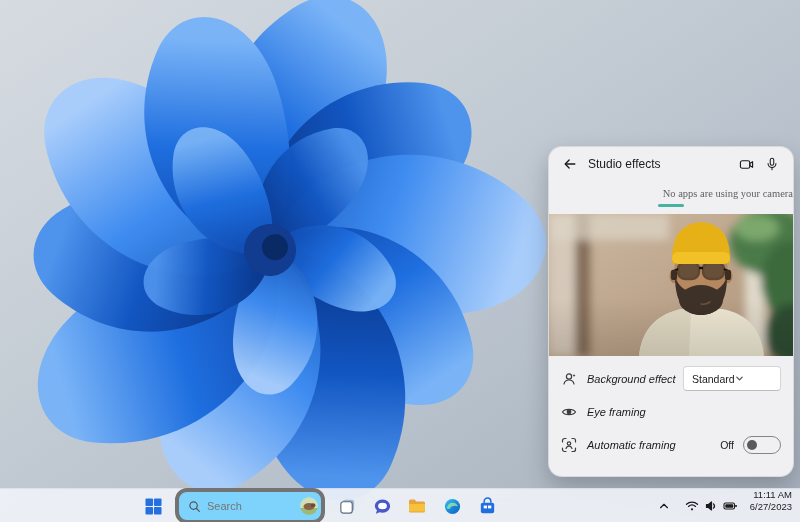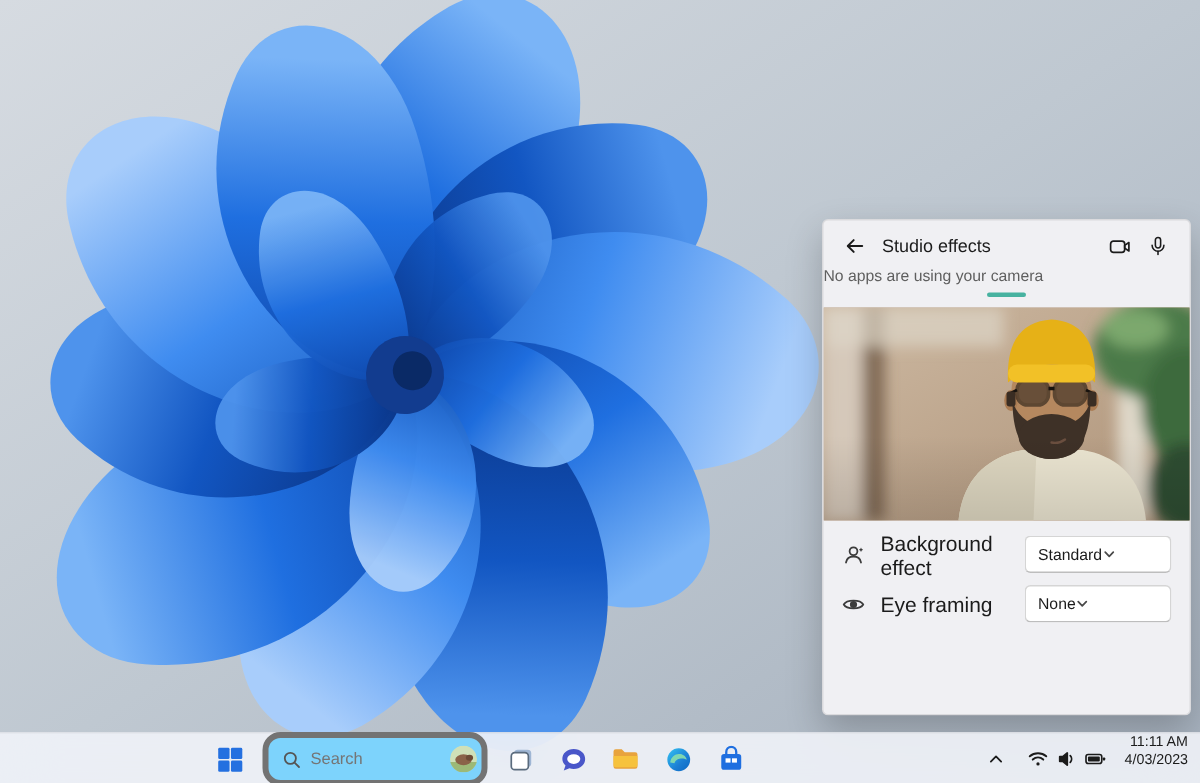--- a/index.html
+++ b/index.html
@@ -5,36 +5,36 @@
   * { margin:0; padding:0; box-sizing:border-box; }
   html,body { width:800px; height:522px; overflow:hidden; }
   body { font-family:"Liberation Sans","DejaVu Sans",sans-serif; position:relative; background:#b9c2cc; }
 
   .desktop { position:relative; width:800px; height:522px; overflow:hidden; }
   .wallpaper { position:absolute; inset:0; width:800px; height:522px; display:block; }
 
   
   .flyout {
     position:absolute; left:548px; top:146px; width:246px; height:331px;
-    background:#f0f0f3; border:1px solid rgba(0,0,0,0.09); border-radius:4px;
+    background:#f0f0f3; border:1px solid rgba(0,0,0,0.09); border-radius:14px;
     box-shadow:0 10px 24px rgba(0,0,0,0.22); z-index:5;
     display:flex; flex-direction:column; overflow:hidden;
   }
   .flyout-header { display:flex; align-items:center; gap:10px; padding:9px 13px 4px 13px; }
   .flyout-title { font-size:12px; color:#1b1b1b; }
   .flyout-header .spacer { flex:1; }
   .hdr-icon { width:16px; height:16px; display:flex; align-items:center; justify-content:center; cursor:pointer; }
-  .flyout-status { text-align:left; font-size:10.5px; color:#5f5f5f; margin-top:2px; }
+  .flyout-status { text-align:right; font-size:10.5px; color:#5f5f5f; margin-top:12px;font-family:Liberation Serif, serif; }
   .accent-line { width:26px; height:3px; border-radius:2px; background:var(--accent_teal,#47b2a0); margin:5px auto 7px auto; }
   .preview { width:246px; height:142px; flex:none; background:#b7a089; }
   .preview svg { display:block; width:100%; height:100%; }
   .rows { padding-top:6px; }
   .row { display:flex; align-items:center; height:33px; padding:0 12px; }
   .row-icon { width:16px; height:16px; margin-right:10px; flex:none; }
-  .row-label { flex:1; font-size:14px; color:#1b1b1b; }
+  .row-label { flex:1; font-size:11px; color:#1b1b1b;font-style:italic; }
   .dropdown {
     width:98px; height:25px; display:flex; align-items:center; 
     background:#ffffff; border:1px solid #d5d5d5; border-bottom-color:#bdbdbd; border-radius:4px;
     padding:0 8px; font-size:10.5px; color:#1b1b1b; cursor:pointer; font-family:inherit;
   }
   .toggle-wrap { display:flex; align-items:center; gap:9px; }
   .toggle-state { font-size:10.5px; color:#1b1b1b; }
   .toggle { width:38px; height:18px; border:1px solid #868686; border-radius:10px; position:relative; background:transparent; cursor:pointer; }
   .toggle .knob { position:absolute; left:3px; top:3px; width:10px; height:10px; border-radius:50%; background:#5a5a5a; }
   .flyout-footer { margin-top:auto; padding:9px 13px 11px 13px; border-top:1px solid rgba(0,0,0,0.05); }
@@ -212,28 +212,41 @@
       </div>
 
       <div class="row">
         <span class="row-icon">
           <svg width="16" height="16" viewBox="0 0 16 16" fill="none" stroke="#3c3c3c" stroke-width="1.2" stroke-linecap="round" stroke-linejoin="round">
             <path d="M1.5 8 C3.5 4.5 12.5 4.5 14.5 8 C12.5 11.5 3.5 11.5 1.5 8 Z"></path>
             <circle cx="8" cy="8" r="1.8" fill="#3c3c3c"></circle>
           </svg>
         </span>
         <span class="row-label">Eye framing</span>
-        <button class="dropdown">
-          <span>None</span>
-          <svg width="9" height="9" viewBox="0 0 10 10" fill="none" stroke="#4a4a4a" stroke-width="1.3" stroke-linecap="round" stroke-linejoin="round">
-              <polyline points="2,3.5 5,6.5 8,3.5"></polyline>
-            </svg>
-        </button>
       </div>
 
+      <div class="row">
+        <span class="row-icon">
+          <svg width="16" height="16" viewBox="0 0 16 16" fill="none" stroke="#3c3c3c" stroke-width="1.2" stroke-linecap="round" stroke-linejoin="round">
+            <path d="M1.5 5 V3.5 A2 2 0 0 1 3.5 1.5 H5"></path>
+            <path d="M11 1.5 H12.5 A2 2 0 0 1 14.5 3.5 V5"></path>
+            <path d="M14.5 11 V12.5 A2 2 0 0 1 12.5 14.5 H11"></path>
+            <path d="M5 14.5 H3.5 A2 2 0 0 1 1.5 12.5 V11"></path>
+            <circle cx="8" cy="6.5" r="1.7"></circle>
+            <path d="M5 11.5 C5.5 9.8 6.6 9.2 8 9.2 C9.4 9.2 10.5 9.8 11 11.5"></path>
+          </svg>
+        </span>
+        <span class="row-label">Automatic framing</span>
+        <span class="toggle-wrap">
+          <span class="toggle-state">Off</span>
+          <span class="toggle">
+              <span class="knob"></span>
+            </span>
+        </span>
+      </div>
     </div>
 
   </div>
 
   <div class="taskbar">
     <div class="tb-center">
 
       <span class="tb-btn">
         <svg width="17" height="17" viewBox="0 0 18 18">
           <rect x="0.5" y="0.5" width="8" height="8" rx="1" fill="#2470e0"></rect>
@@ -321,18 +334,18 @@
           <path d="M9.5 4.8 A3.2 3.2 0 0 1 9.5 9.2"></path>
         </svg>
         <svg width="15" height="14" viewBox="0 0 15 14" fill="none" stroke="#1b1b1b" stroke-width="1.1">
           <rect x="1" y="4" width="10.5" height="6" rx="1.5"></rect>
           <rect x="12.2" y="6" width="1.6" height="2" rx="0.5" fill="#1b1b1b" stroke="none"></rect>
           <rect x="2.3" y="5.3" width="7.9" height="3.4" rx="0.7" fill="#1b1b1b" stroke="none"></rect>
         </svg>
       </span>
       <span class="clock">
         <div>11:11 AM</div>
-        <div>4/03/2023</div>
+        <div>6/27/2023</div>
       </span>
     </div>
   </div>
 
 </div>
 
 </body></html>

